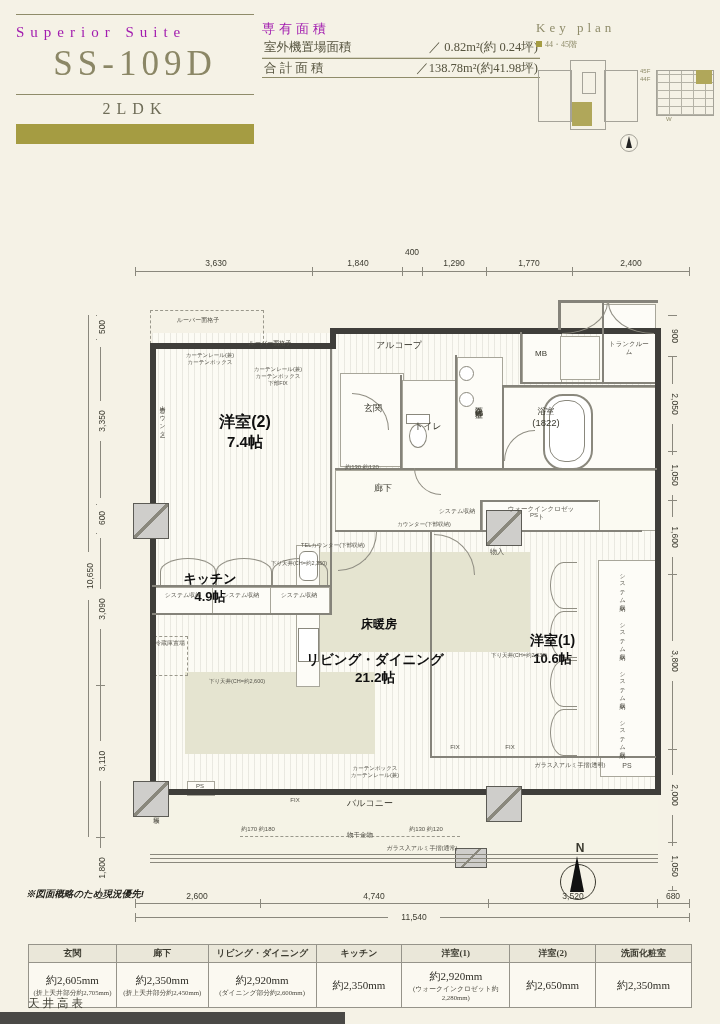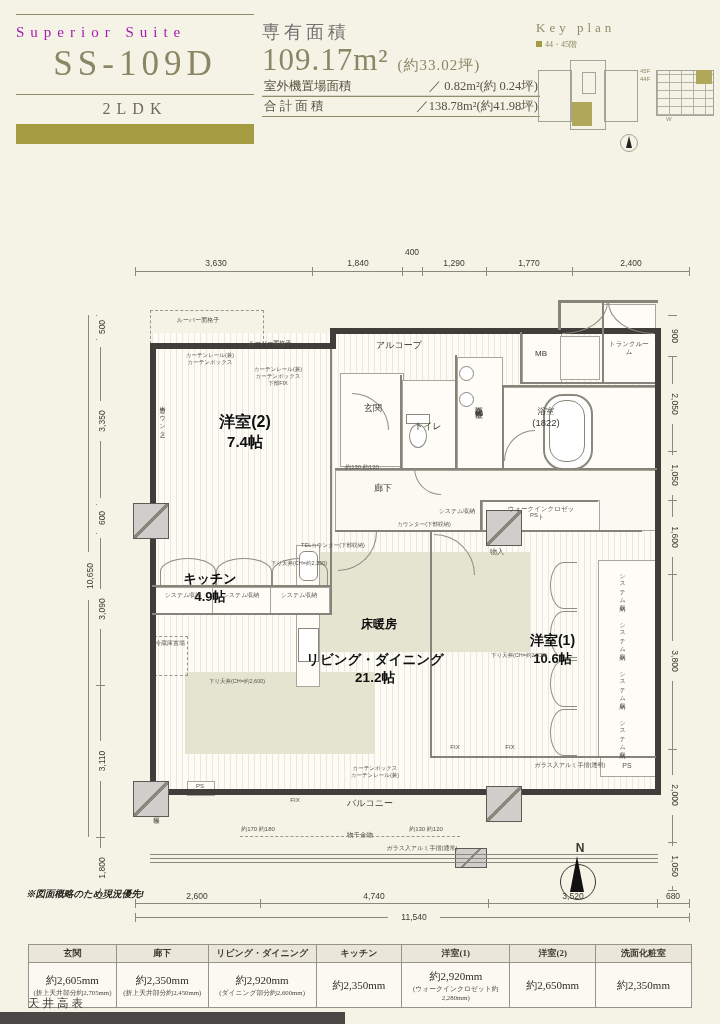--- a/index.html
+++ b/index.html
@@ -9,21 +9,21 @@
   .tb{position:absolute;left:16px;top:8px;width:238px;height:136px;}
   .tb .rule{position:absolute;left:0;width:238px;height:1px;background:#8f8c6a;}
   .tb-series{position:absolute;left:0;top:16px;width:238px;text-align:left;font-size:15px;
              letter-spacing:6px;color:#a21caf;}
   .tb-unit{position:absolute;left:0;top:36px;width:238px;text-align:center;font-size:35px;
            letter-spacing:5px;color:#8b8766;}
   .tb-layout{position:absolute;left:0;top:92px;width:238px;text-align:center;font-size:16px;
              letter-spacing:6px;color:#6f6d58;}
   .tb-gold{position:absolute;left:0;top:116px;width:238px;height:20px;background:#a59c42;}
   .ai{position:absolute;left:262px;top:20px;width:278px;}
-  .ai-label{font-size:18px;letter-spacing:4px;color:#737373;}
+  .ai-label{font-size:13px;letter-spacing:4px;color:#a21caf;}
   .ai-main{font-size:31px;color:#8b8766;letter-spacing:1px;line-height:1.05;}
   .ai-main .tsubo{font-size:15px;letter-spacing:1px;}
   .ai-row{display:flex;justify-content:space-between;font-size:12.5px;color:#56543f;
           line-height:1.32;border-bottom:1px solid #d8d5c2;padding:1px 2px;}
   .ai-row.total{border-top:1px solid #8f8c6a;border-bottom:1px solid #8f8c6a;}
   .ai-note{font-size:8px;color:#77755c;line-height:1.35;margin-top:3px;}
   .kp{position:absolute;left:536px;top:20px;width:180px;height:140px;}
   .kp-title{font-size:13px;letter-spacing:4px;color:#8f8c6a;}
   .kp-floors{font-size:8px;color:#8f8c6a;margin-top:3px;}
   .kp-sq{display:inline-block;width:6px;height:6px;background:#a59c42;margin-right:3px;}
@@ -87,21 +87,20 @@
     <div class="rule" style="top:6px"></div>
     <div class="tb-series">Superior Suite</div>
     <div class="tb-unit">SS-109D</div>
     <div class="rule" style="top:86px"></div>
     <div class="tb-layout">2LDK</div>
     <div class="tb-gold"></div>
   </div>
 
   <div class="ai">
     <div class="ai-label">専有面積</div>
-    <div class="ai-main"><span>109.17m²</span> <span class="tsubo">(約33.02坪)</span></div>
     <div class="ai-row">
       <span>室外機置場面積</span>
       <span>／  0.82m²(約 0.24坪)</span>
     </div>
     <div class="ai-row total">
       <span>合 計 面 積</span>
       <span>／138.78m²(約41.98坪)</span>
     </div>
   </div>
 

